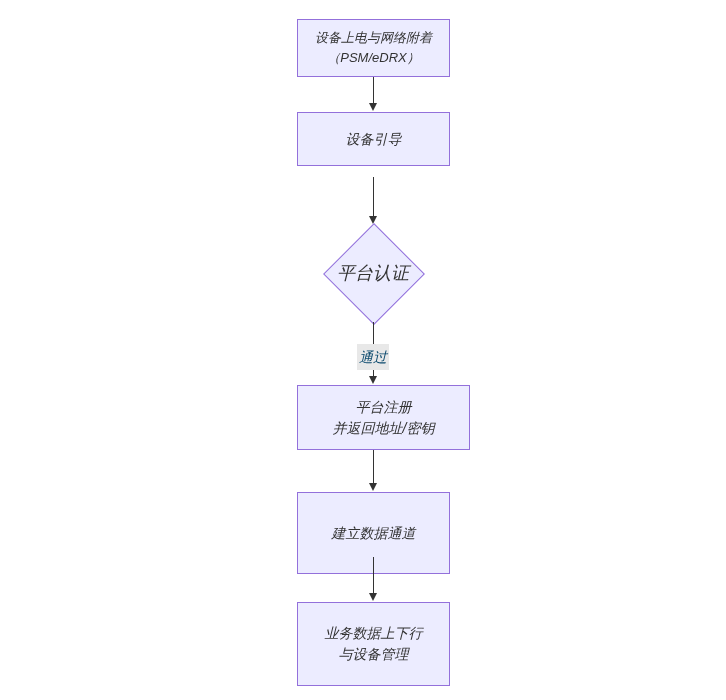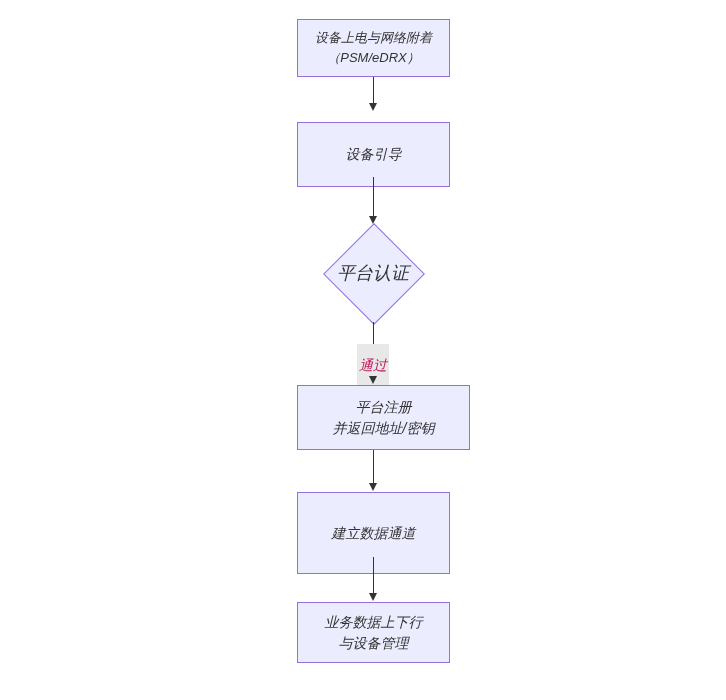--- a/index.html
+++ b/index.html
@@ -21,24 +21,24 @@
     color: #333333;
     display: flex;
     flex-direction: column;
     align-items: center;
     justify-content: center;
     text-align: center;
     font-size: 14px;
     line-height: 21px;
   }
   .node-a { left: 297px; top: 19px;  width: 153px; height: 58px; font-size: 13px; line-height: 20px; }
-  .node-b { left: 297px; top: 122px; width: 153px; height: 65px; }
+  .node-b { left: 297px; top: 112px; width: 153px; height: 54px; }
   .node-d { left: 297px; top: 385px; width: 173px; height: 65px; }
   .node-e { left: 297px; top: 492px; width: 153px; height: 82px; }
-  .node-f { left: 297px; top: 602px; width: 153px; height: 61px; }
+  .node-f { left: 297px; top: 602px; width: 153px; height: 84px; }
 
   .diamond-shape {
     position: absolute;
     left: 338px; top: 238px;
     width: 70px; height: 70px;
     background: #ECECFF;
     border: 1px solid #9370DB;
     transform: rotate(45deg);
   }
   .diamond-label {
@@ -76,24 +76,24 @@
   .head-3 { top: 376px; }
   .head-4 { top: 483px; }
   .head-5 { top: 593px; }
 
   .edge-label {
     position: absolute;
     top: 344px;
     left: 373px;
     transform: translateX(-50%);
     background: #e8e8e8;
-    color: #be185d;
+    color: #0c4a6e;
     font-size: 14px;
     line-height: 18px;
-    padding: 12px 2px;
+    padding: 4px 2px;
     white-space: nowrap;
   }
 </style>
 </head>
 <body>
 
 <div class="canvas">
 
   <div class="node node-a">
     <span>设备上电与网络附着</span>

